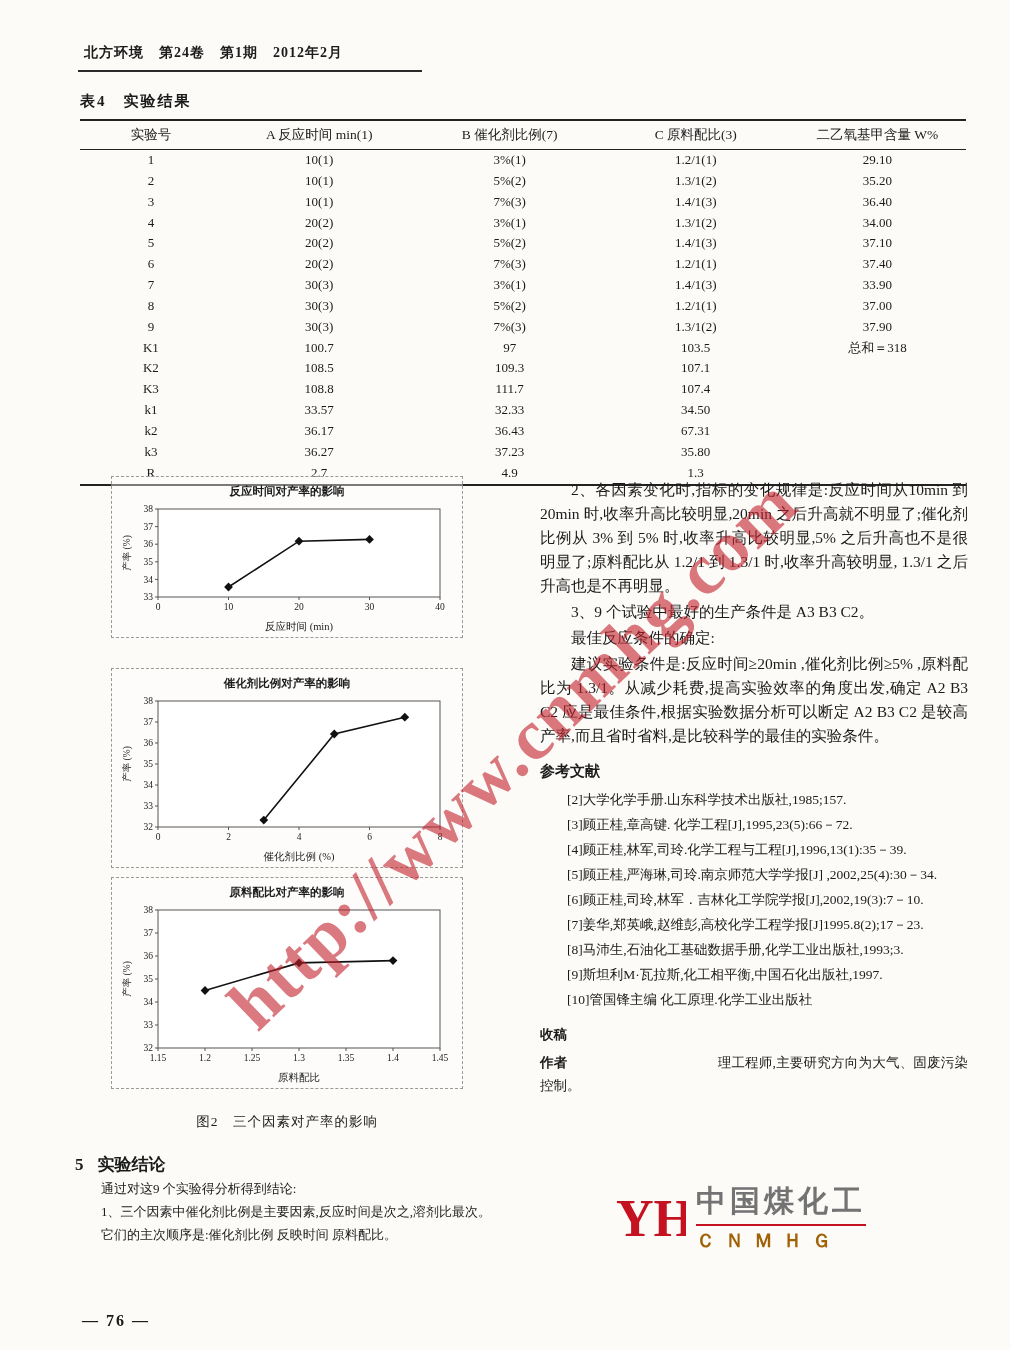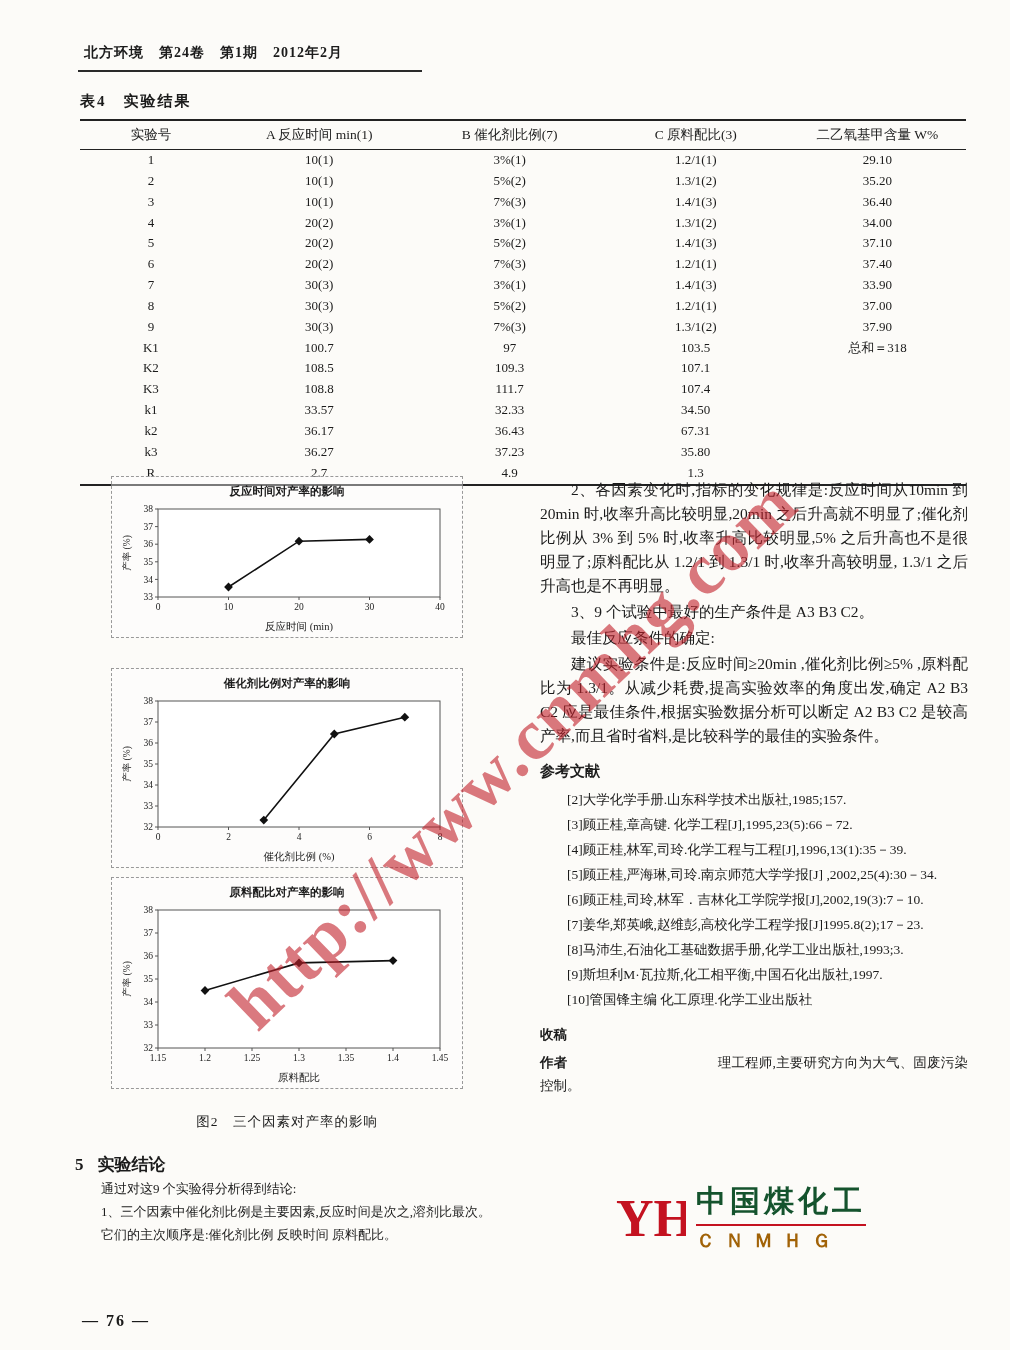--- a/index.html
+++ b/index.html
@@ -355,20 +355,20 @@
     </div>
   </div>
 
   <div class="watermark" style="color: rgba(193, 32, 42, 0.6);">http://www.cnmhg.com</div>
 
   <div class="cnmhg-logo">
     <svg class="logo-mark" width="72" height="62" viewBox="0 0 72 62">
       <text x="2" y="50" font-size="52" font-weight="bold" font-family="Liberation Serif, serif" fill="#c41220">YH</text>
     </svg>
     <div class="logo-text-col">
-      <div class="logo-cn" style="color: #14532d;">中国煤化工</div>
+      <div class="logo-cn" style="color: #737373;">中国煤化工</div>
       <div class="logo-en" style="color: #a16207; border-color: rgb(196, 18, 32);">ＣＮＭＨＧ</div>
     </div>
   </div>
 
   <div class="page-number">— 76 —</div>
 
 </div>
 
 </body></html>

